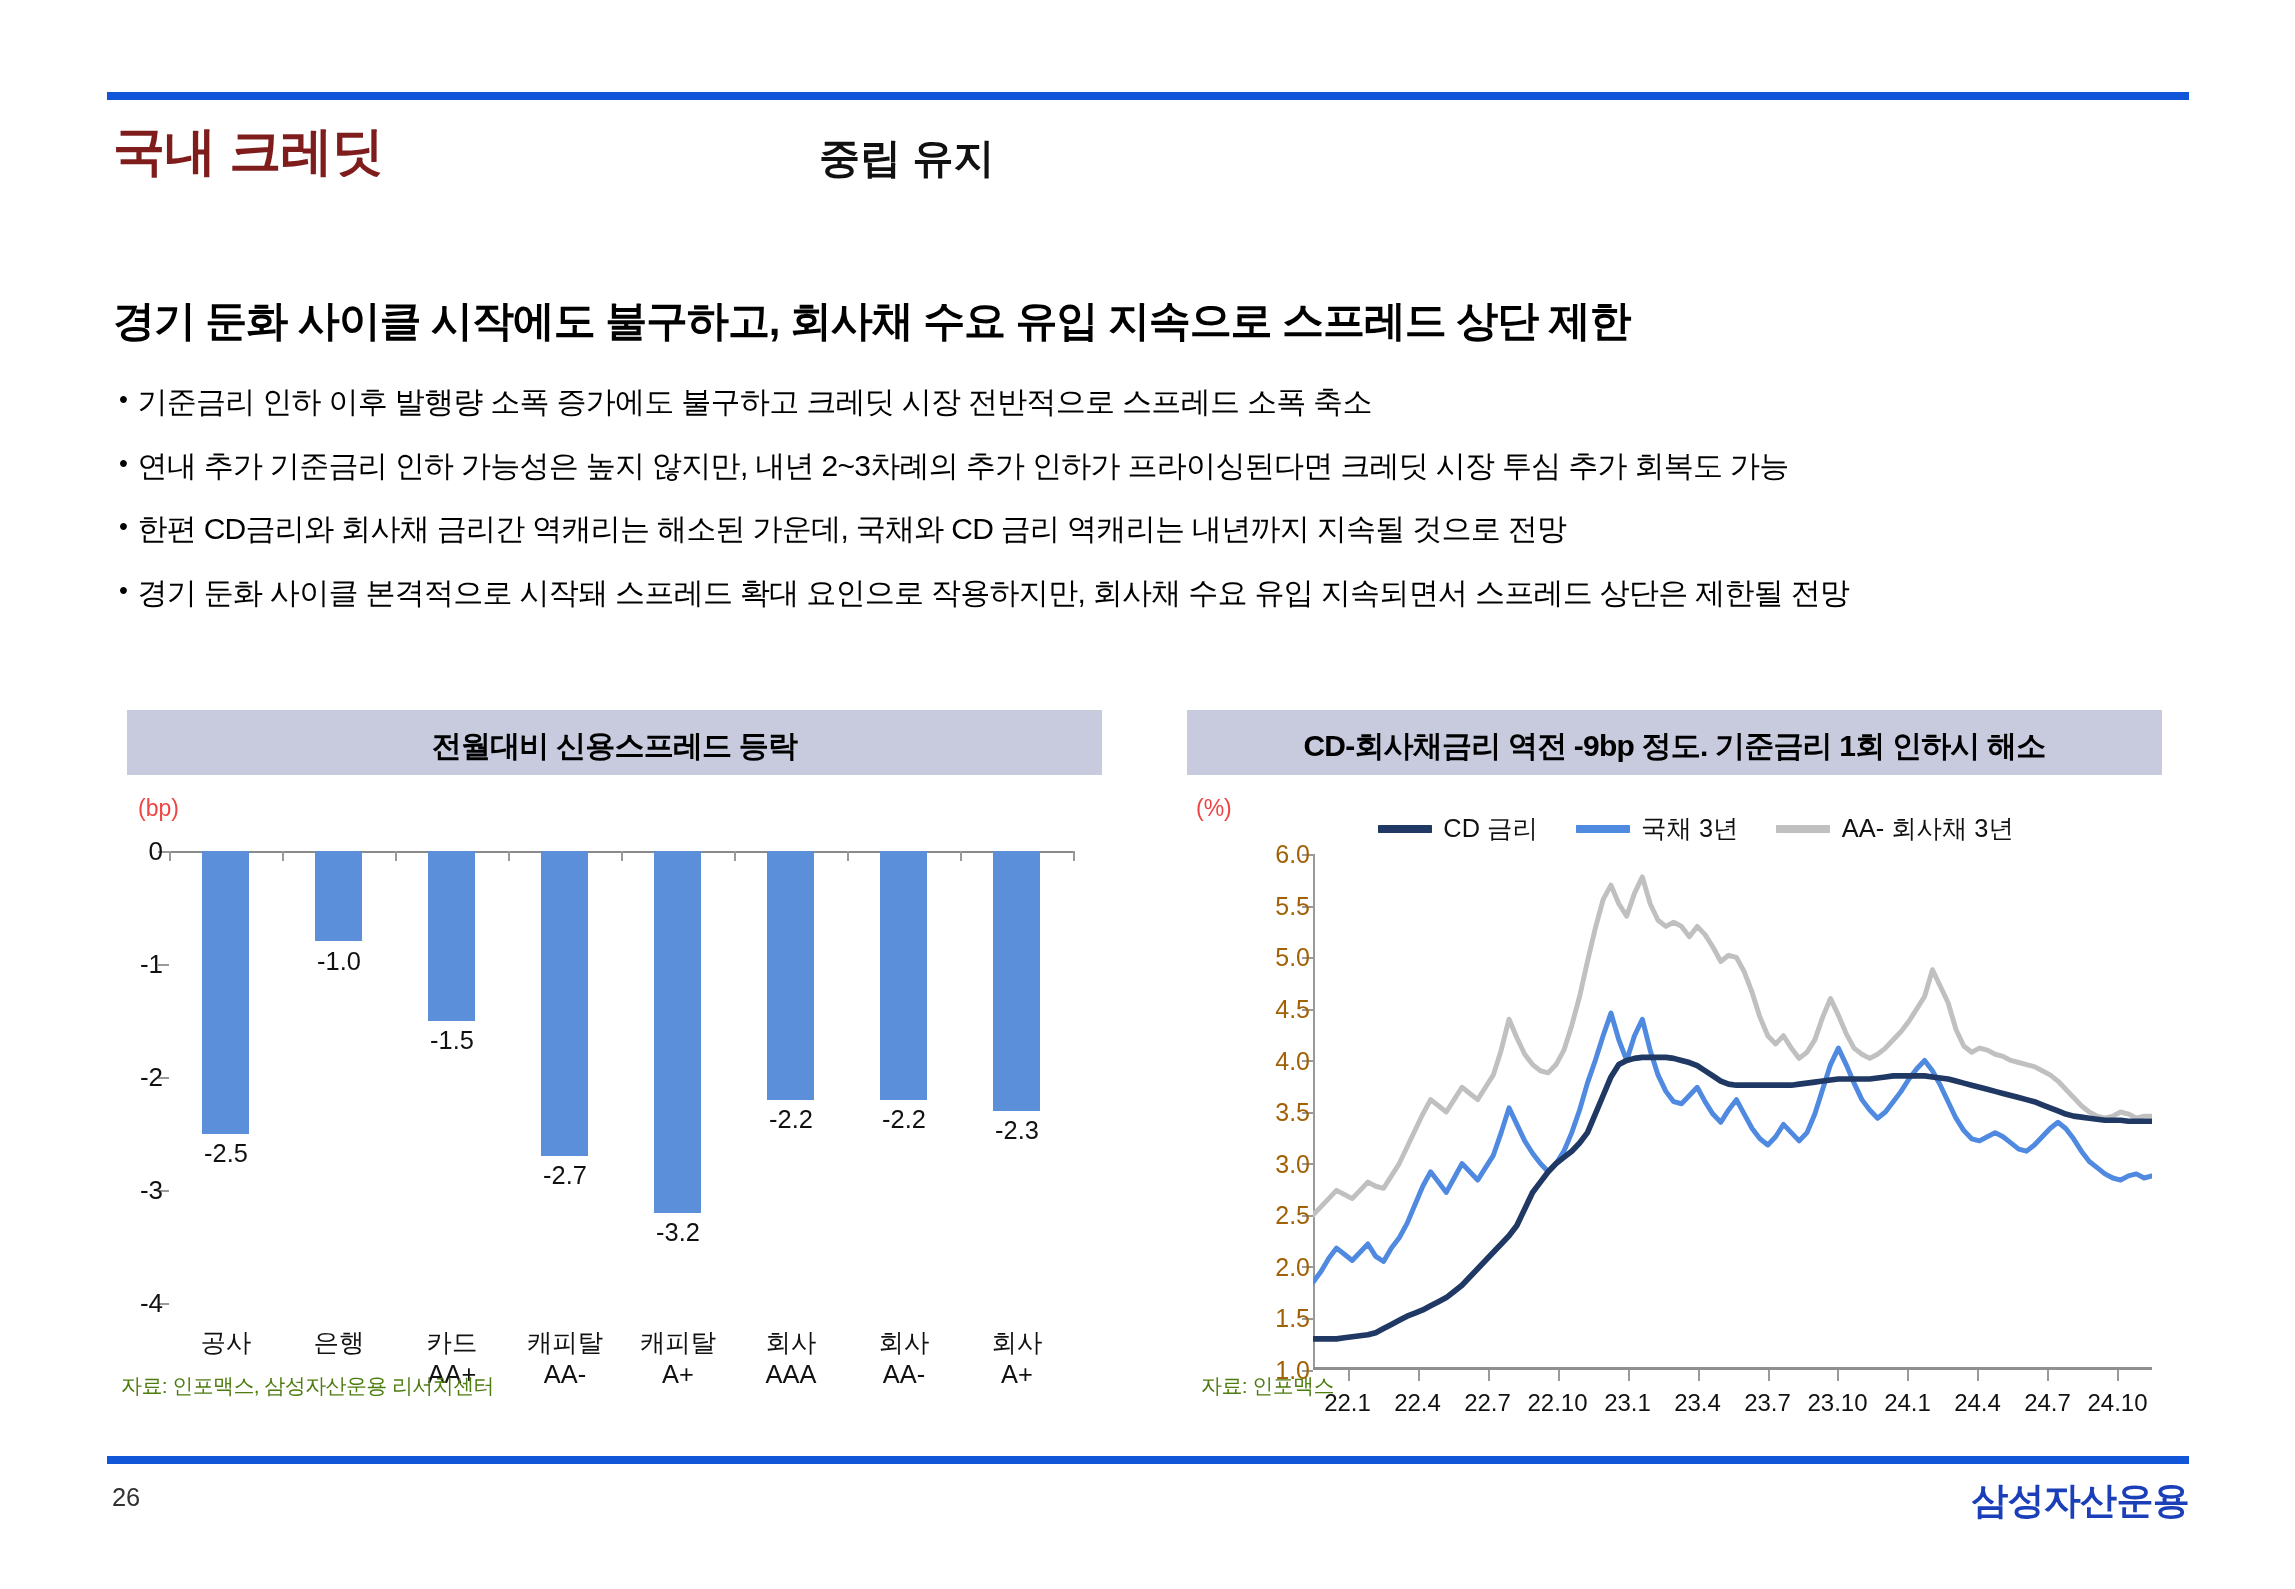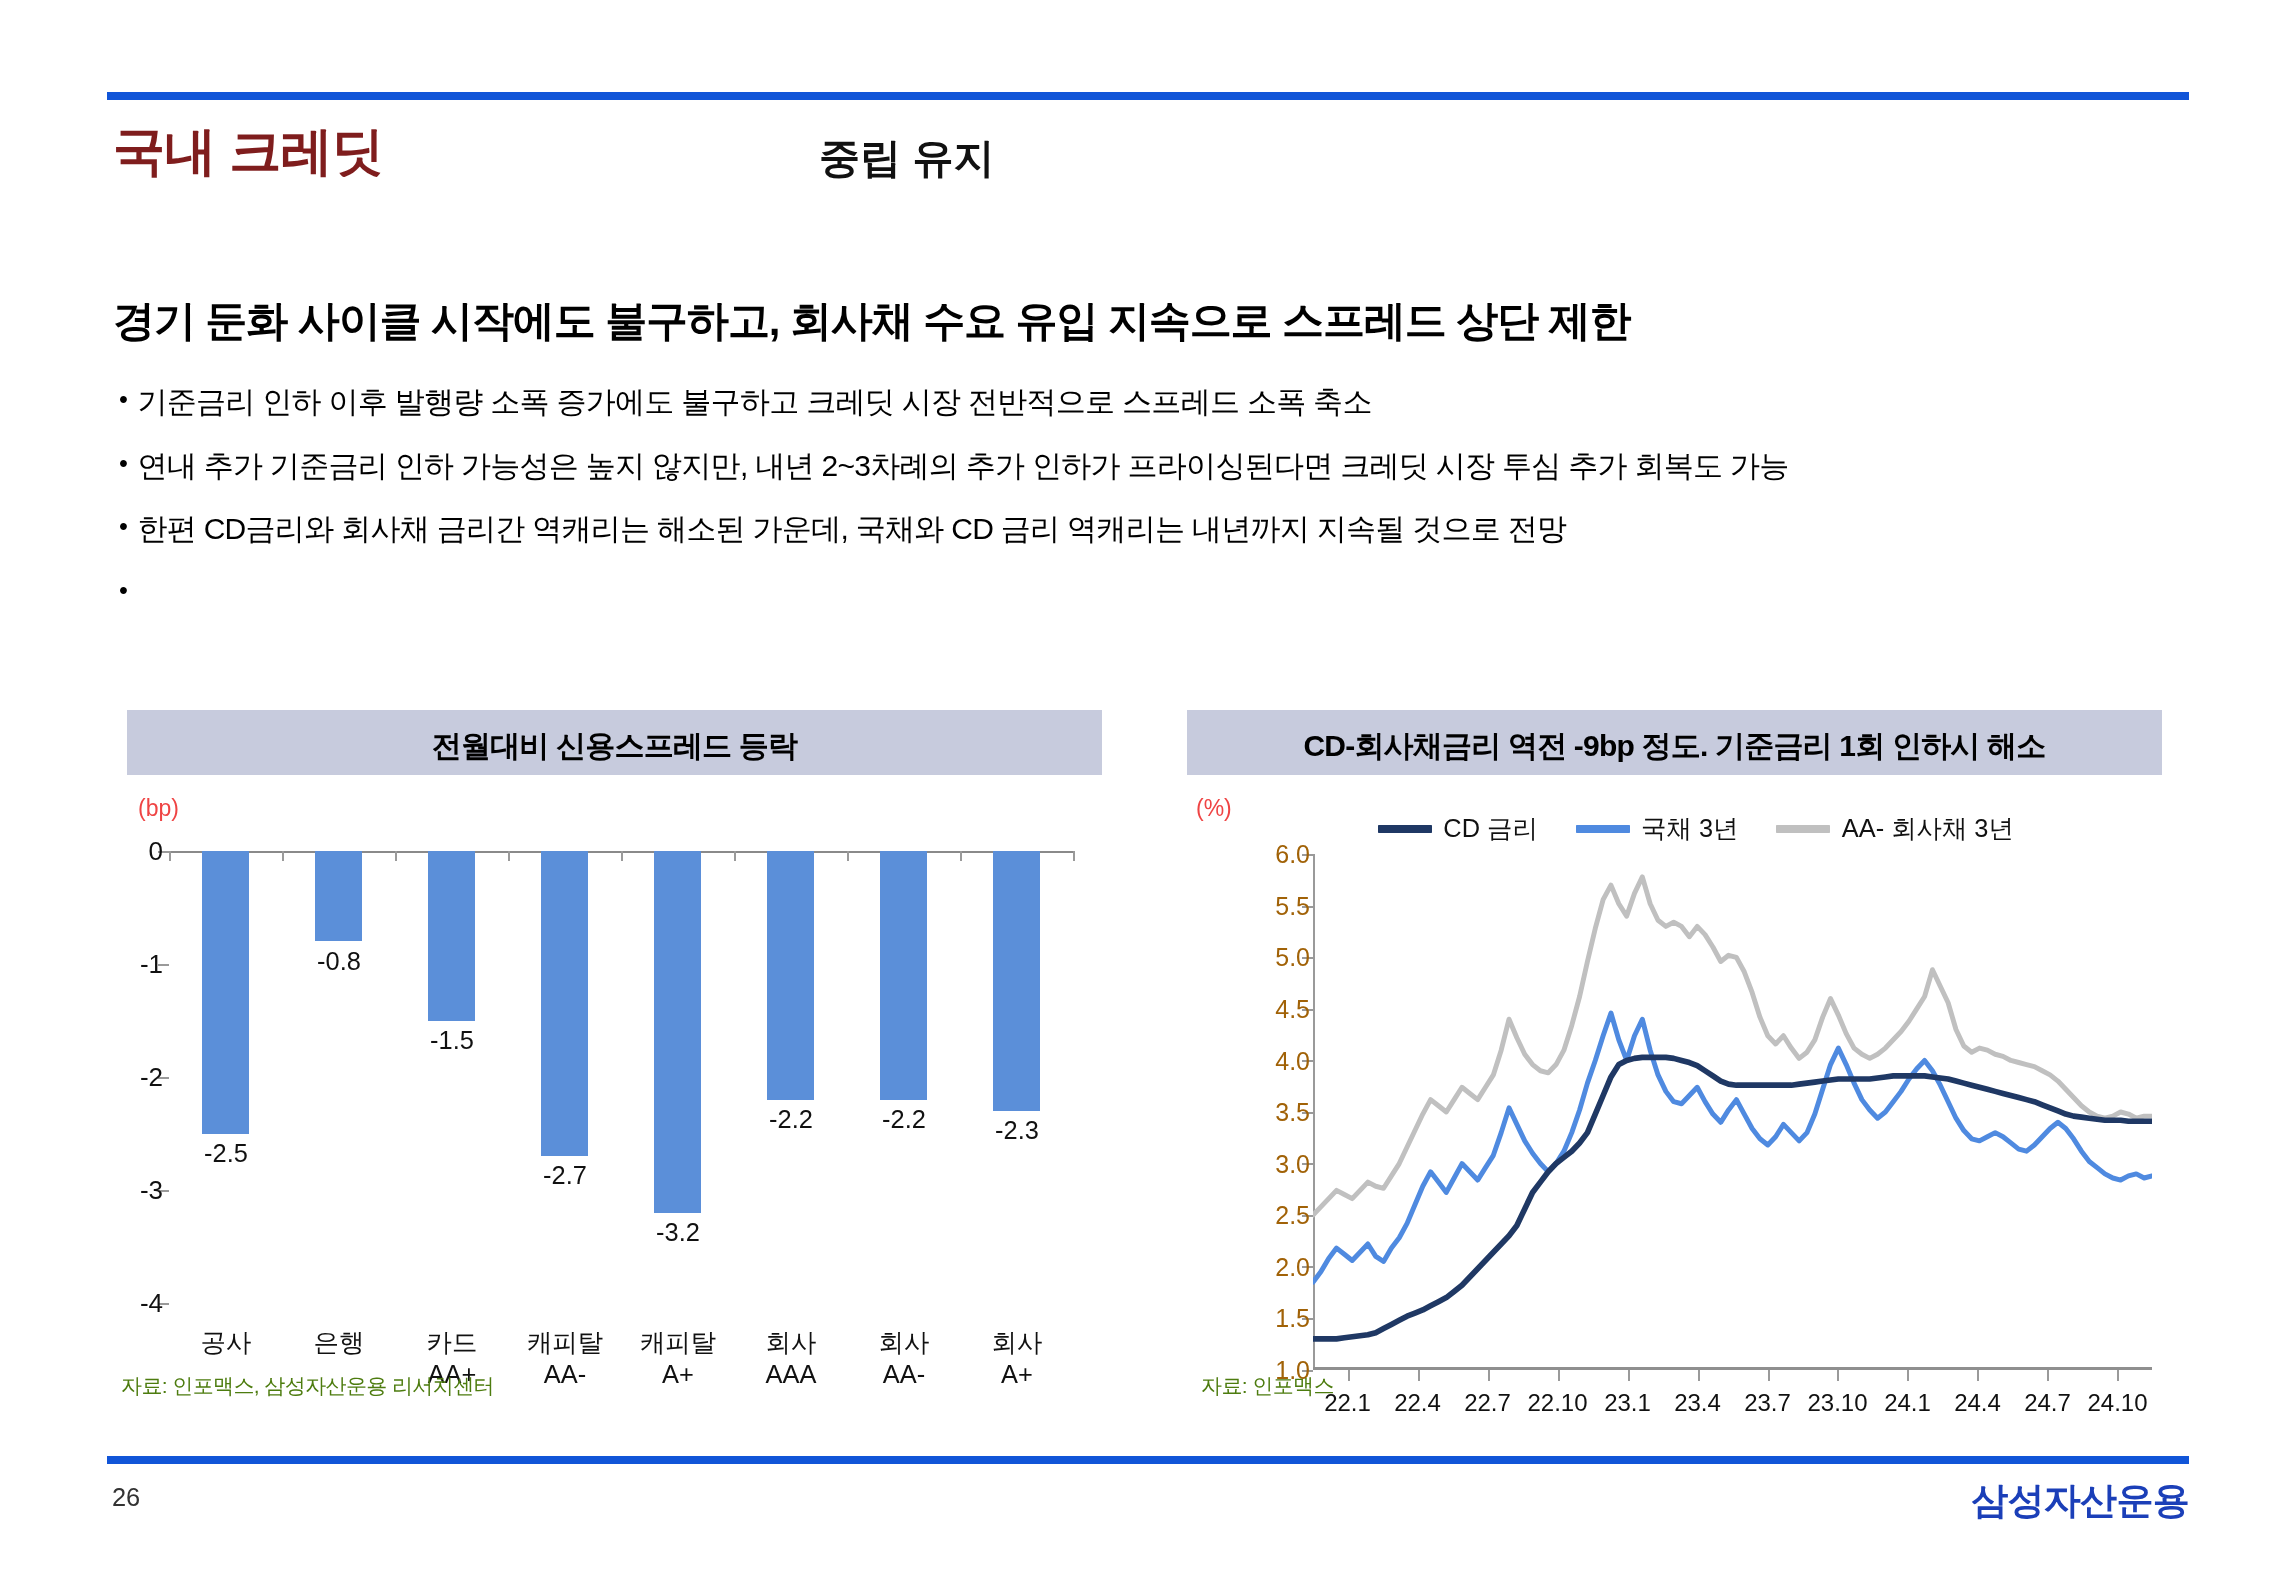--- a/index.html
+++ b/index.html
@@ -152,20 +152,21 @@
     <div class="bullet">
       <span class="dot">•</span>
       <span class="btxt">연내 추가 기준금리 인하 가능성은 높지 않지만, 내년 2~3차례의 추가 인하가 프라이싱된다면 크레딧 시장 투심 추가 회복도 가능</span>
     </div>
     <div class="bullet">
       <span class="dot">•</span>
       <span class="btxt">한편 CD금리와 회사채 금리간 역캐리는 해소된 가운데, 국채와 CD 금리 역캐리는 내년까지 지속될 것으로 전망</span>
     </div>
     <div class="bullet">
       <span class="dot">•</span>
+      <span class="btxt">경기 둔화 사이클 본격적으로 시작돼 스프레드 확대 요인으로 작용하지만, 회사채 수요 유입 지속되면서 스프레드 상단은 제한될 전망</span>
     </div>
   </div>
 
   <div class="panel panel-left">
     <div class="chart-title">전월대비 신용스프레드 등락</div>
   </div>
   <div class="unit-label unit-left">(bp)</div>
   <div class="barchart" id="barchart">
       <div class="bc-plot">
         <div class="bc-tick" style="top: 0px;"></div>
@@ -194,21 +195,21 @@
       </div>
       <div class="bc-ylab" style="top: 25px;">0</div>
       <div class="bc-ylab" style="top: 138px;">-1</div>
       <div class="bc-ylab" style="top: 251px;">-2</div>
       <div class="bc-ylab" style="top: 364px;">-3</div>
       <div class="bc-ylab" style="top: 477px;">-4</div>
       <div class="bar-value" style="left: 46px; top: 313px;">-2.5</div>
       <div class="bc-cat" style="left: 32px; top: 501px;">
         <div>공사</div>
       </div>
-      <div class="bar-value" style="left: 159px; top: 121px;">-0.8</div>
+      <div class="bar-value" style="left: 159px; top: 121px;">-1.0</div>
       <div class="bc-cat" style="left: 145px; top: 501px;">
         <div>은행</div>
       </div>
       <div class="bar-value" style="left: 272px; top: 200px;">-1.5</div>
       <div class="bc-cat" style="left: 258px; top: 501px;">
         <div>카드</div>
         <div>AA+</div>
       </div>
       <div class="bar-value" style="left: 385px; top: 335px;">-2.7</div>
       <div class="bc-cat" style="left: 371px; top: 501px;">

